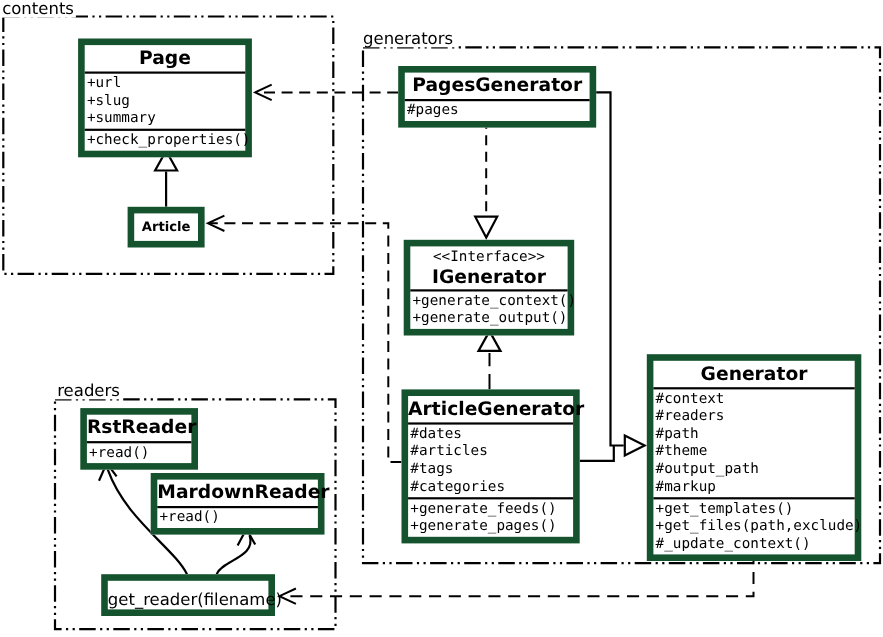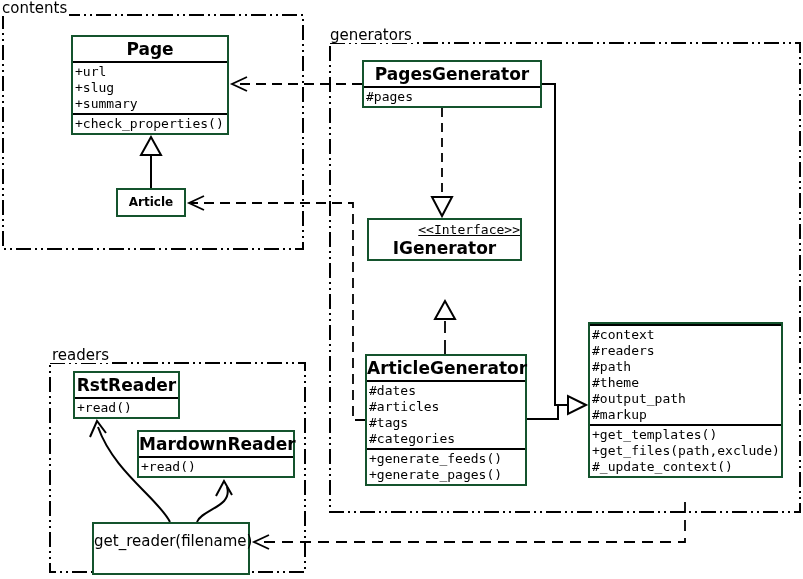--- a/index.html
+++ b/index.html
@@ -1,24 +1,24 @@
 <!DOCTYPE html>
 <html><head>
 <meta charset="utf-8">
 <style>
   html,body{margin:0;padding:0;background:#ffffff;}
   .stage{position:relative;width:803px;height:579px;background:#fff;overflow:hidden;
          font-family:"DejaVu Sans",sans-serif;color:#000000;padding-left:32px;}
   .stage svg{position:absolute;left:0;top:0;z-index:1;}
   .pkg-label{position:absolute;z-index:3;font:15px "DejaVu Sans",sans-serif;
              background:#fff;padding:0 2px;line-height:16px;}
-  .box{position:absolute;z-index:2;background:#fff;border:2px solid #14532d;box-sizing:border-box;}
+  .box{position:absolute;z-index:2;background:#fff;border:6px solid #14532d;box-sizing:border-box;}
   .title{font:bold 17px "DejaVu Sans",sans-serif;text-align:center;line-height:24px;white-space:nowrap;}
   .title.small{line-height:25px;font-size:12px;}
-  .stereo{font:13px "DejaVu Sans Mono",monospace;text-align:right;line-height:14px;padding-top:3px;white-space:nowrap;text-decoration:underline;}
+  .stereo{font:13px "DejaVu Sans Mono",monospace;text-align:center;line-height:14px;padding-top:3px;white-space:nowrap;}
   .sec{border-top:2px solid #000;padding:1px 0;}
   .row{font:13px "DejaVu Sans Mono",monospace;line-height:16px;padding:0 2px;white-space:nowrap;}
   .plain-label{font:15px "DejaVu Sans",sans-serif;text-align:center;line-height:34px;white-space:nowrap;}
 </style>
 </head>
 <body>
 
 <div class="stage">
 
   <svg width="803" height="579" viewBox="0 0 803 579">
@@ -79,37 +79,42 @@
   <div class="box" style="left:362px;top:60px;width:180px">
     <div class="title">PagesGenerator</div>
     <div class="sec">
       <div class="row">#pages</div>
     </div>
   </div>
 
   <div class="box" style="left:367px;top:218px;width:155px">
     <div class="stereo">&lt;&lt;Interface&gt;&gt;</div>
     <div class="title" style="line-height:22px">IGenerator</div>
+    <div class="sec">
+      <div class="row">+generate_context()</div>
+      <div class="row">+generate_output()</div>
+    </div>
   </div>
 
   <div class="box" style="left:365px;top:354px;width:162px">
     <div class="title">ArticleGenerator</div>
     <div class="sec">
       <div class="row">#dates</div>
       <div class="row">#articles</div>
       <div class="row">#tags</div>
       <div class="row">#categories</div>
     </div>
     <div class="sec">
       <div class="row">+generate_feeds()</div>
       <div class="row">+generate_pages()</div>
     </div>
   </div>
 
   <div class="box" style="left:588px;top:322px;width:195px">
+    <div class="title">Generator</div>
     <div class="sec">
       <div class="row">#context</div>
       <div class="row">#readers</div>
       <div class="row">#path</div>
       <div class="row">#theme</div>
       <div class="row">#output_path</div>
       <div class="row">#markup</div>
     </div>
     <div class="sec">
       <div class="row">+get_templates()</div>
@@ -125,17 +130,17 @@
     </div>
   </div>
 
   <div class="box" style="left:137px;top:430px;width:158px">
     <div class="title">MardownReader</div>
     <div class="sec">
       <div class="row">+read()</div>
     </div>
   </div>
 
-  <div class="box" style="left:92px;top:522px;width:158px;height:53px">
+  <div class="box" style="left:92px;top:522px;width:158px;height:38px">
     <div class="plain-label">get_reader(filename)</div>
   </div>
 
 </div>
 
 </body></html>

